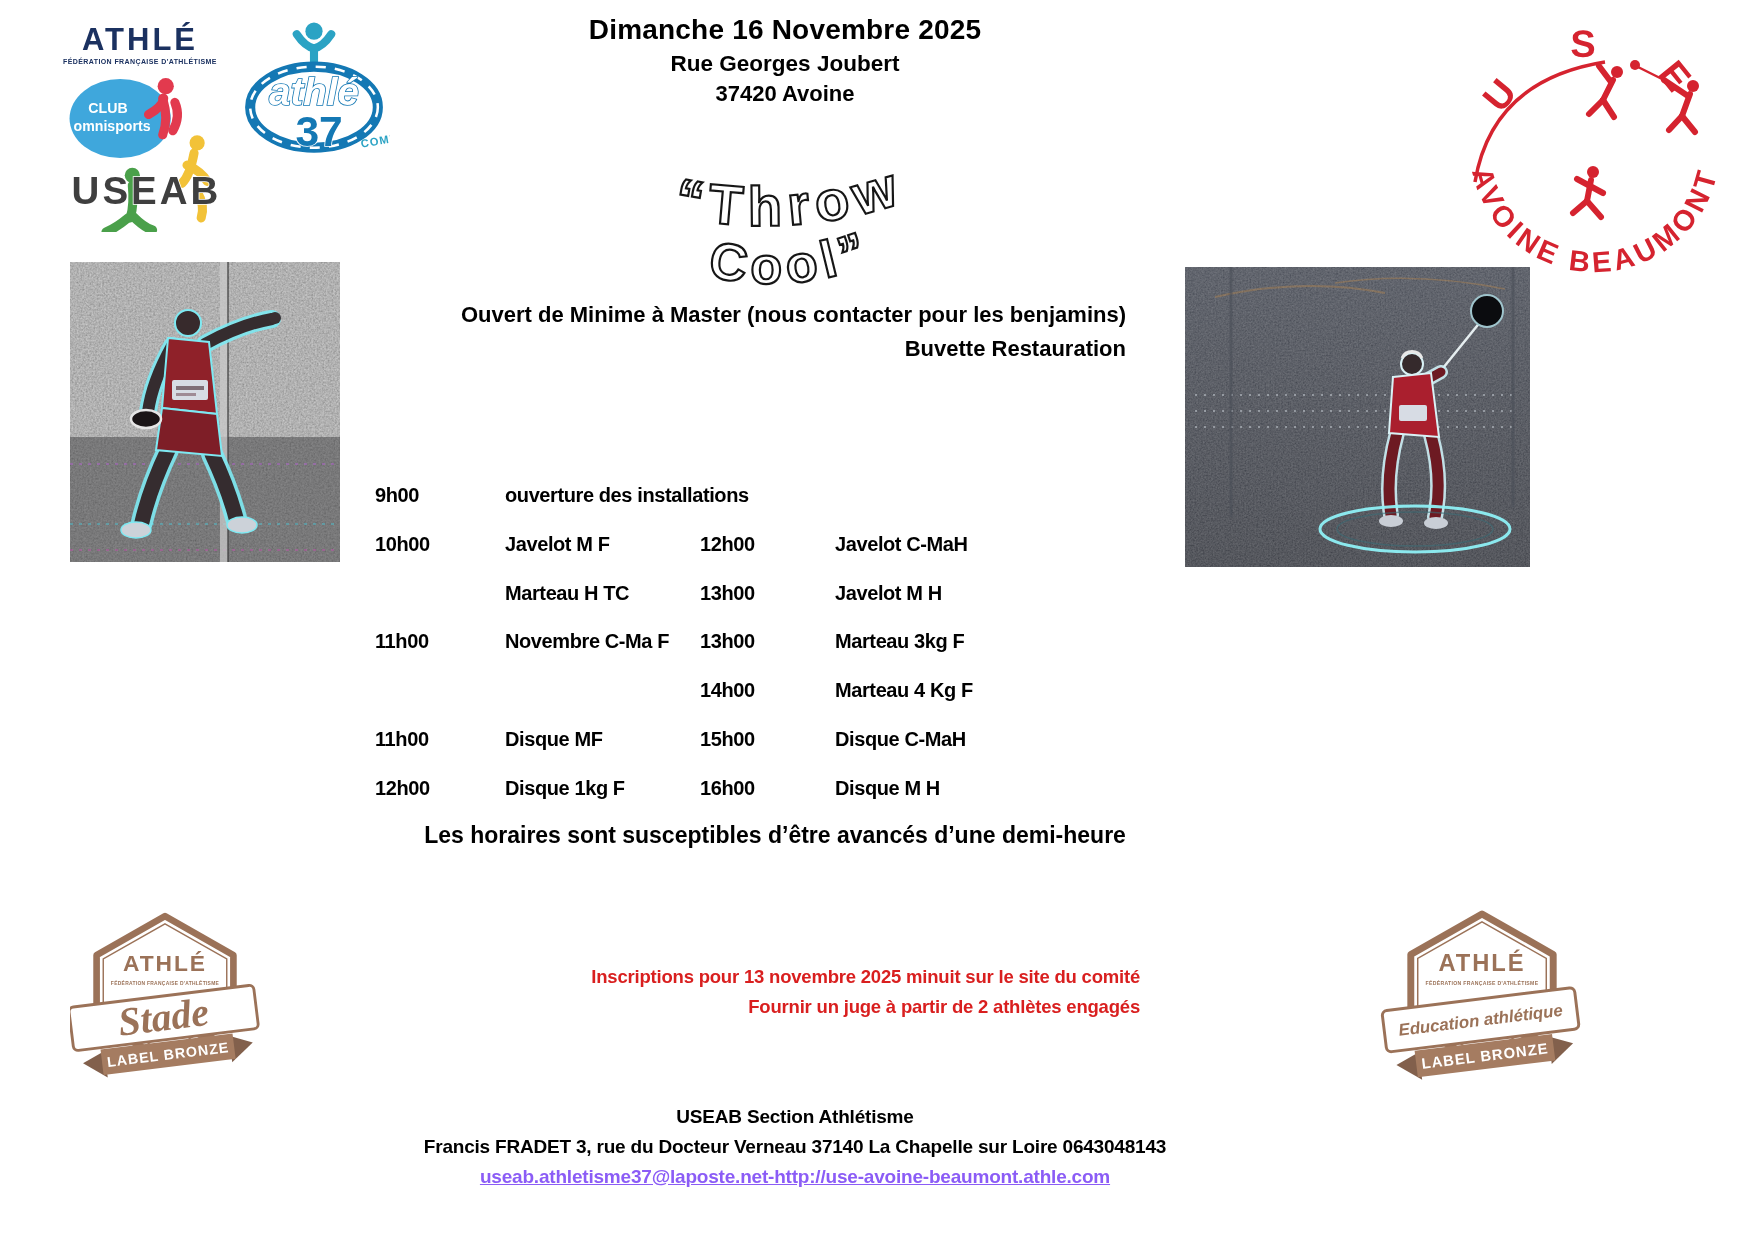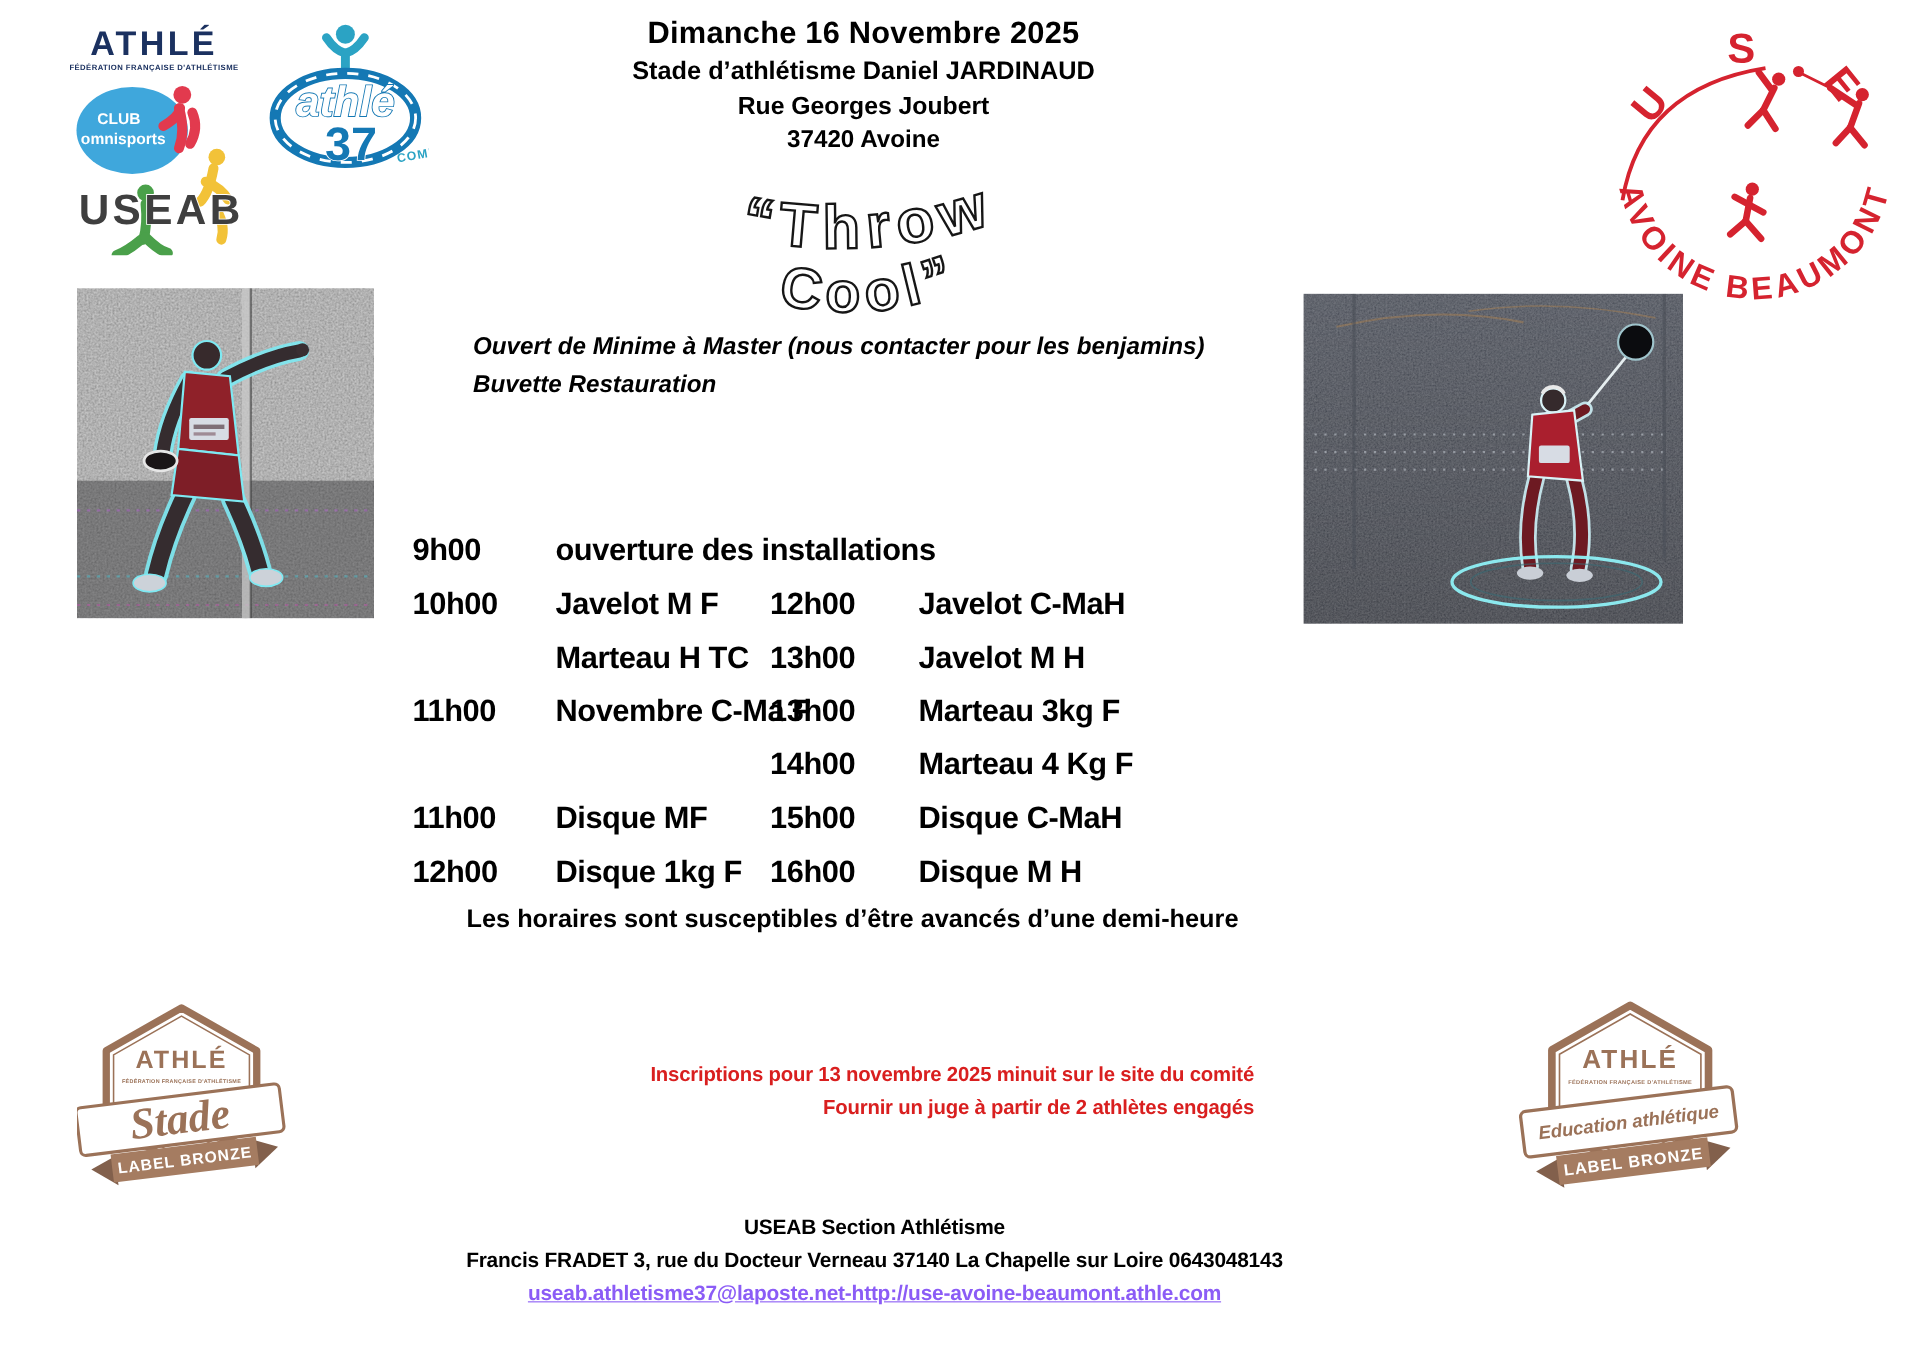--- a/index.html
+++ b/index.html
@@ -41,30 +41,30 @@
   .wordart{left:545px;top:138px;}
   .wa{font-weight:bold;fill:#ffffff;stroke:#161616;stroke-width:2.2px;}
   .wa1{font-size:56px;letter-spacing:7px;}
   .wa2{font-size:52px;letter-spacing:6px;}
 
   
   .photo-left{left:70px;top:262px;}
   .photo-right{left:1185px;top:267px;}
 
   
-  .intro{left:430px;top:299px;width:710px;text-align:left;font-weight:bold;font-style:italic;}
+  .intro{left:416px;top:299px;width:710px;text-align:right;font-weight:bold;}
   .intro-l1{font-size:22px;line-height:32px;}
   .intro-l2{font-size:22px;line-height:36px;}
 
   
   .schedule{
     left:375px;top:484px;display:grid;
     grid-template-columns:130px 195px 135px 280px;
     grid-auto-rows:48.8px;
-    font-weight:bold;font-size:28px;letter-spacing:-0.4px;white-space:nowrap;
+    font-weight:bold;font-size:20px;letter-spacing:-0.4px;white-space:nowrap;
   }
   .note{left:360px;top:820px;width:830px;text-align:center;font-weight:bold;font-size:23px;line-height:30px;}
 
   
   .registration{left:430px;top:962px;width:710px;text-align:right;font-weight:bold;
     font-size:18.5px;line-height:30px;color:#d91f1f;letter-spacing:-0.2px;}
 
   
   .badge-left{left:70px;top:910px;}
   .badge-right{left:1372px;top:908px;}
@@ -159,21 +159,20 @@
     <path d="M141,158 L137,179"></path>
     <path d="M137,179 L151,195"></path>
     <path d="M137,179 L123,191"></path>
     <path d="M140,164 L153,171"></path>
     <path d="M140,164 L127,157"></path>
   </g>
 </svg>
 
 <div class="abs header">
   <div class="h-date">Dimanche 16 Novembre 2025</div>
-  <div class="h-venue">Stade d’athlétisme Daniel JARDINAUD</div>
   <div class="h-street">Rue Georges Joubert</div>
   <div class="h-city">37420 Avoine</div>
 </div>
 
 <svg class="abs wordart" width="490" height="175" viewBox="0 0 490 175">
   <defs>
     <path id="waArc1" d="M 20,42 Q 245,145 465,16"></path>
     <path id="waArc2" d="M 105,118 Q 245,182 385,98"></path>
   </defs>
   <text class="wa wa1" text-anchor="middle">

